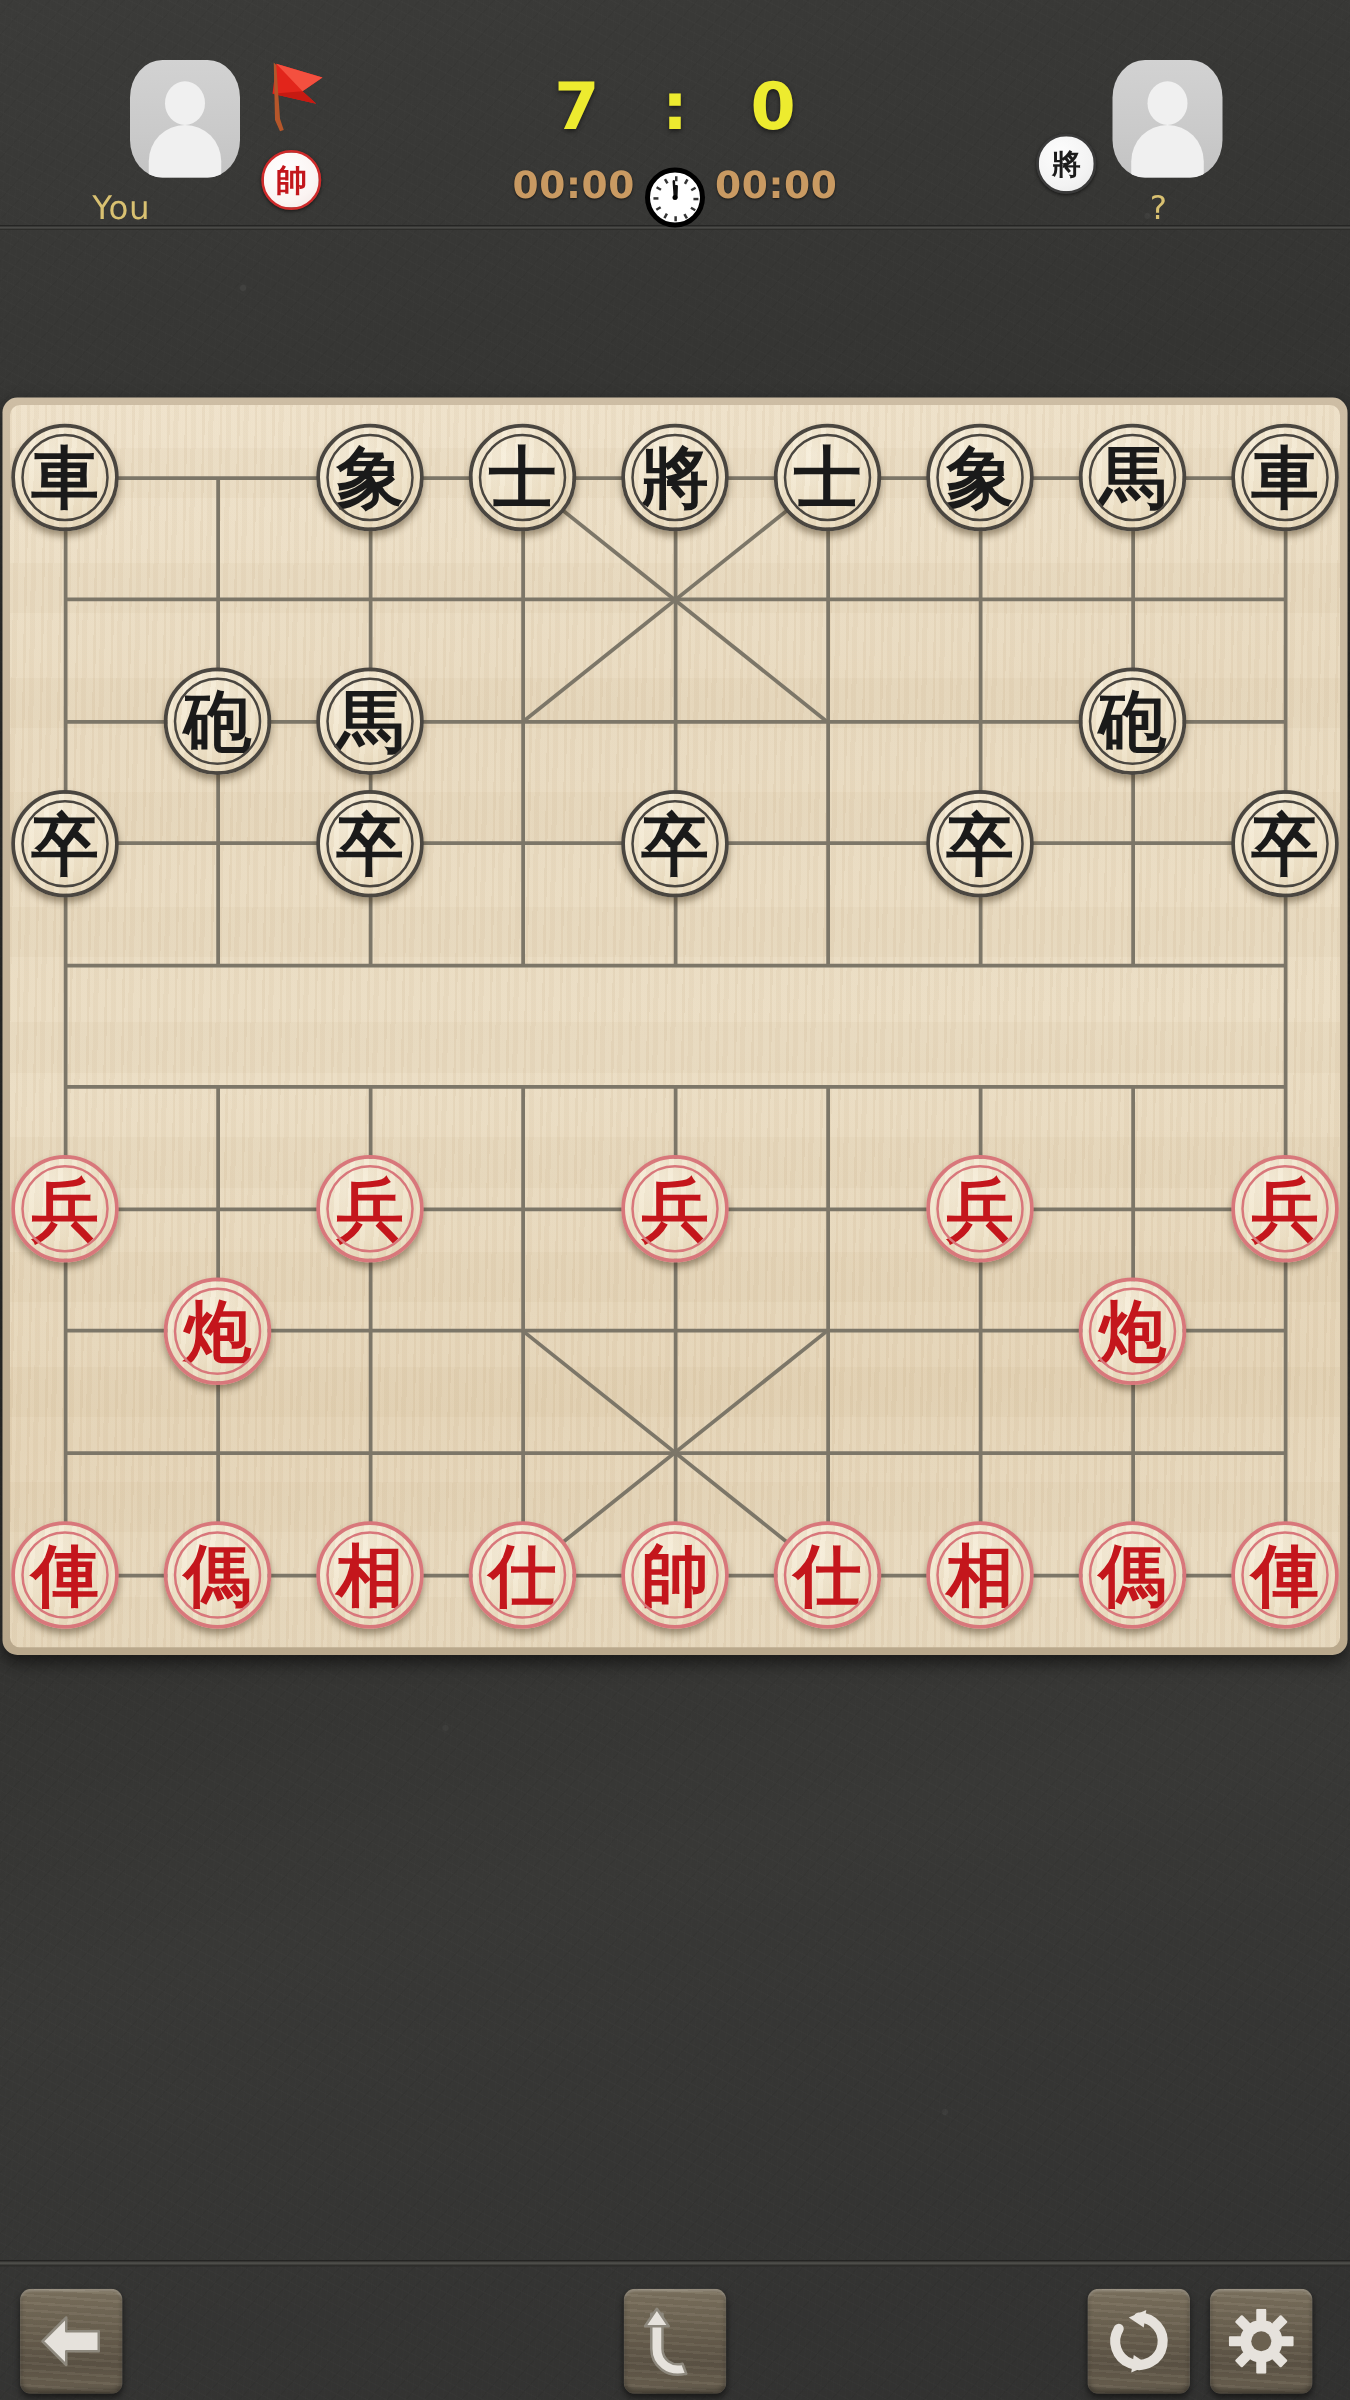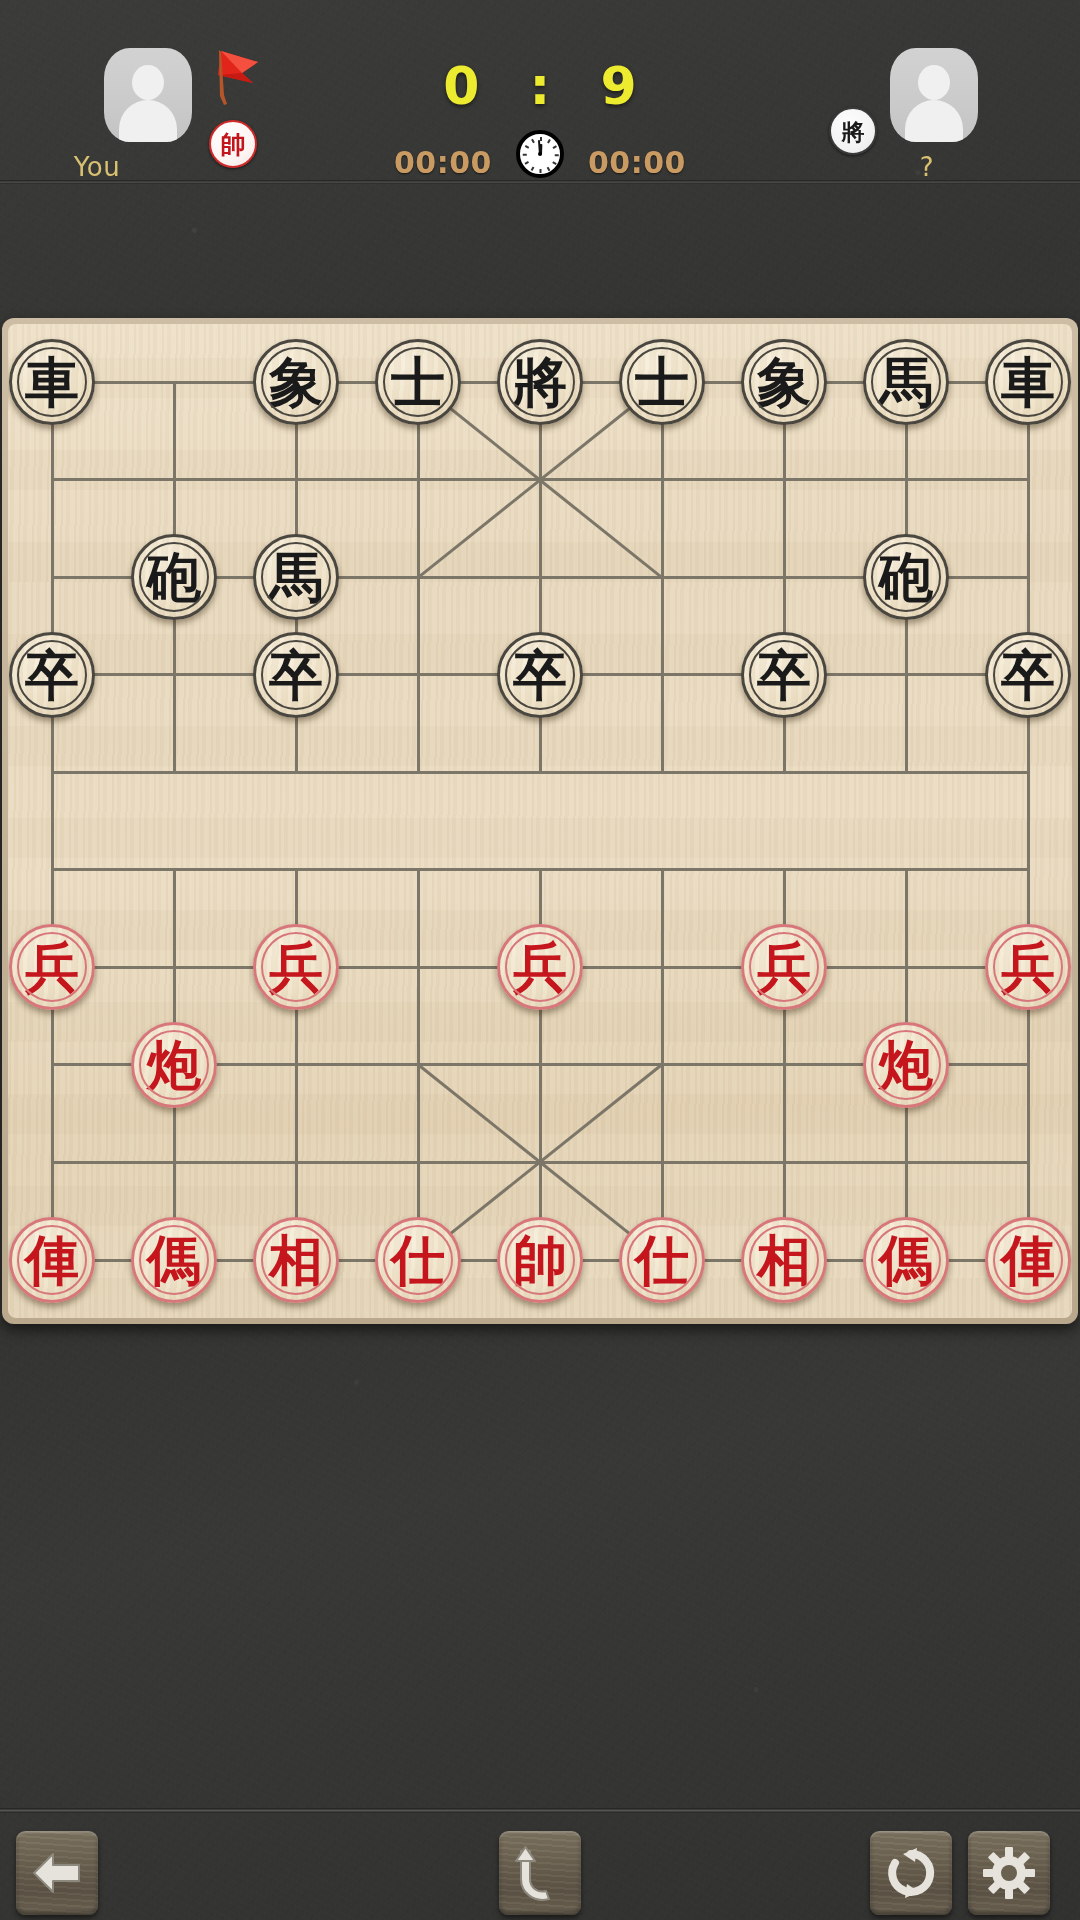--- a/index.html
+++ b/index.html
@@ -146,23 +146,23 @@
     line-height: 1;
     text-shadow: 0 2px 4px rgba(0,0,0,.55);
   }
 
   
   .clocks {
     position: absolute;
     left: 300px; top: 134px;
     width: 480px; height: 44px;
     display: flex;
-    align-items: flex-end;
+    align-items: flex-start;
     justify-content: center;
-    gap: 24px;
+    gap: 8px;
   }
   .clock-time {
     font-size: 30px;
     color: #c99a62;
     letter-spacing: .5px;
     font-weight: 600;
     line-height: 1;
     text-shadow: 0 1px 2px rgba(0,0,0,.6);
   }
   .clock-face {
@@ -340,21 +340,21 @@
           <path d="M13 5 L50 16 L34 27 L45 37 L10 29 Z" fill="#e2251b"></path>
           <path d="M13 5 L50 16 L34 27 Z" fill="#f4503f"></path>
           <path d="M34 27 L45 37 L10 29 Z" fill="#c61a12"></path>
           <path d="M11 4 L13 6 L16 49 L19 58 L16 59 L12 50 Z" fill="#b5562a"></path>
         </svg>
       </div>
       <div class="side-chip red">帥</div>
       <div class="player-name">You</div>
     </div>
 
-    <div class="score">0 : 9</div>
+    <div class="score">7 : 0</div>
 
     <div class="clocks">
       <div class="clock-time">00:00</div>
       <div class="clock-face">
         <div class="tickmark" style="transform:rotate(0deg)"></div>
         <div class="tickmark" style="transform:rotate(30deg)"></div>
         <div class="tickmark" style="transform:rotate(60deg)"></div>
         <div class="tickmark" style="transform:rotate(90deg)"></div>
         <div class="tickmark" style="transform:rotate(120deg)"></div>
         <div class="tickmark" style="transform:rotate(150deg)"></div>

